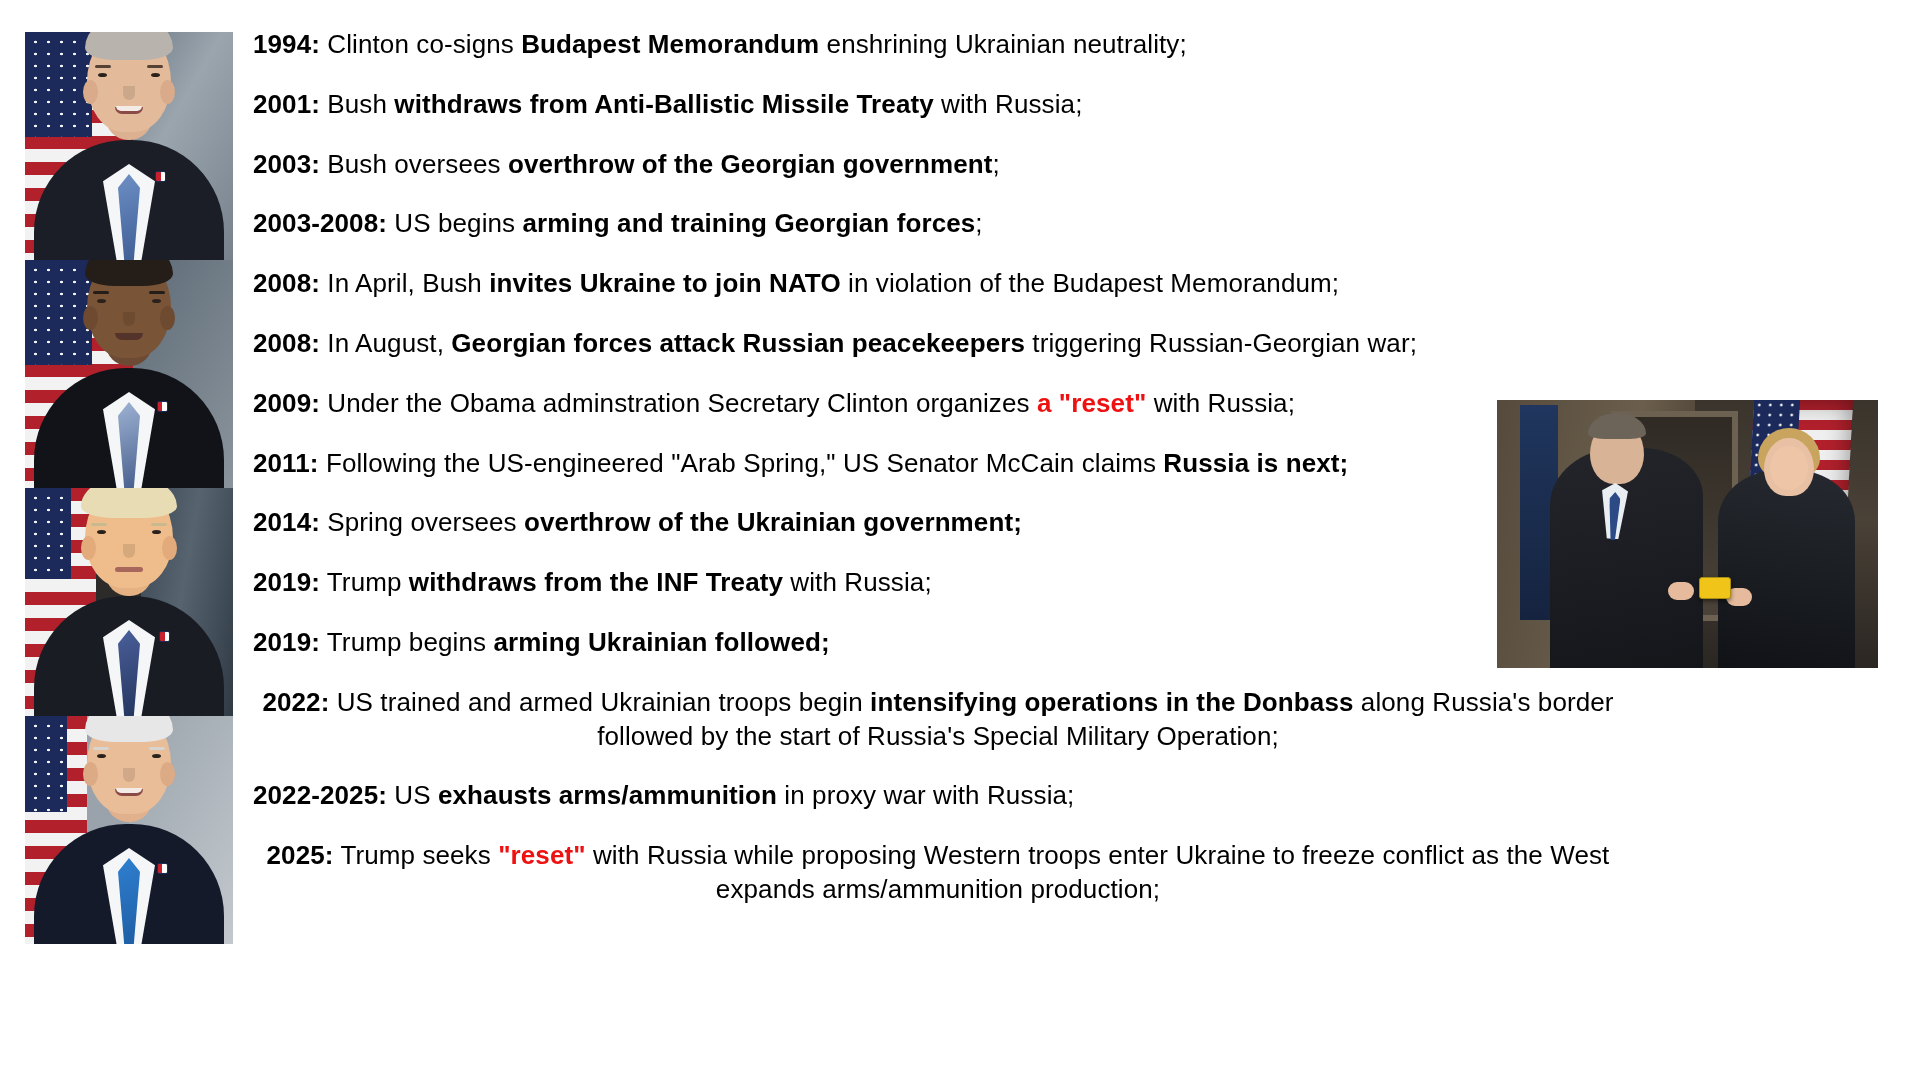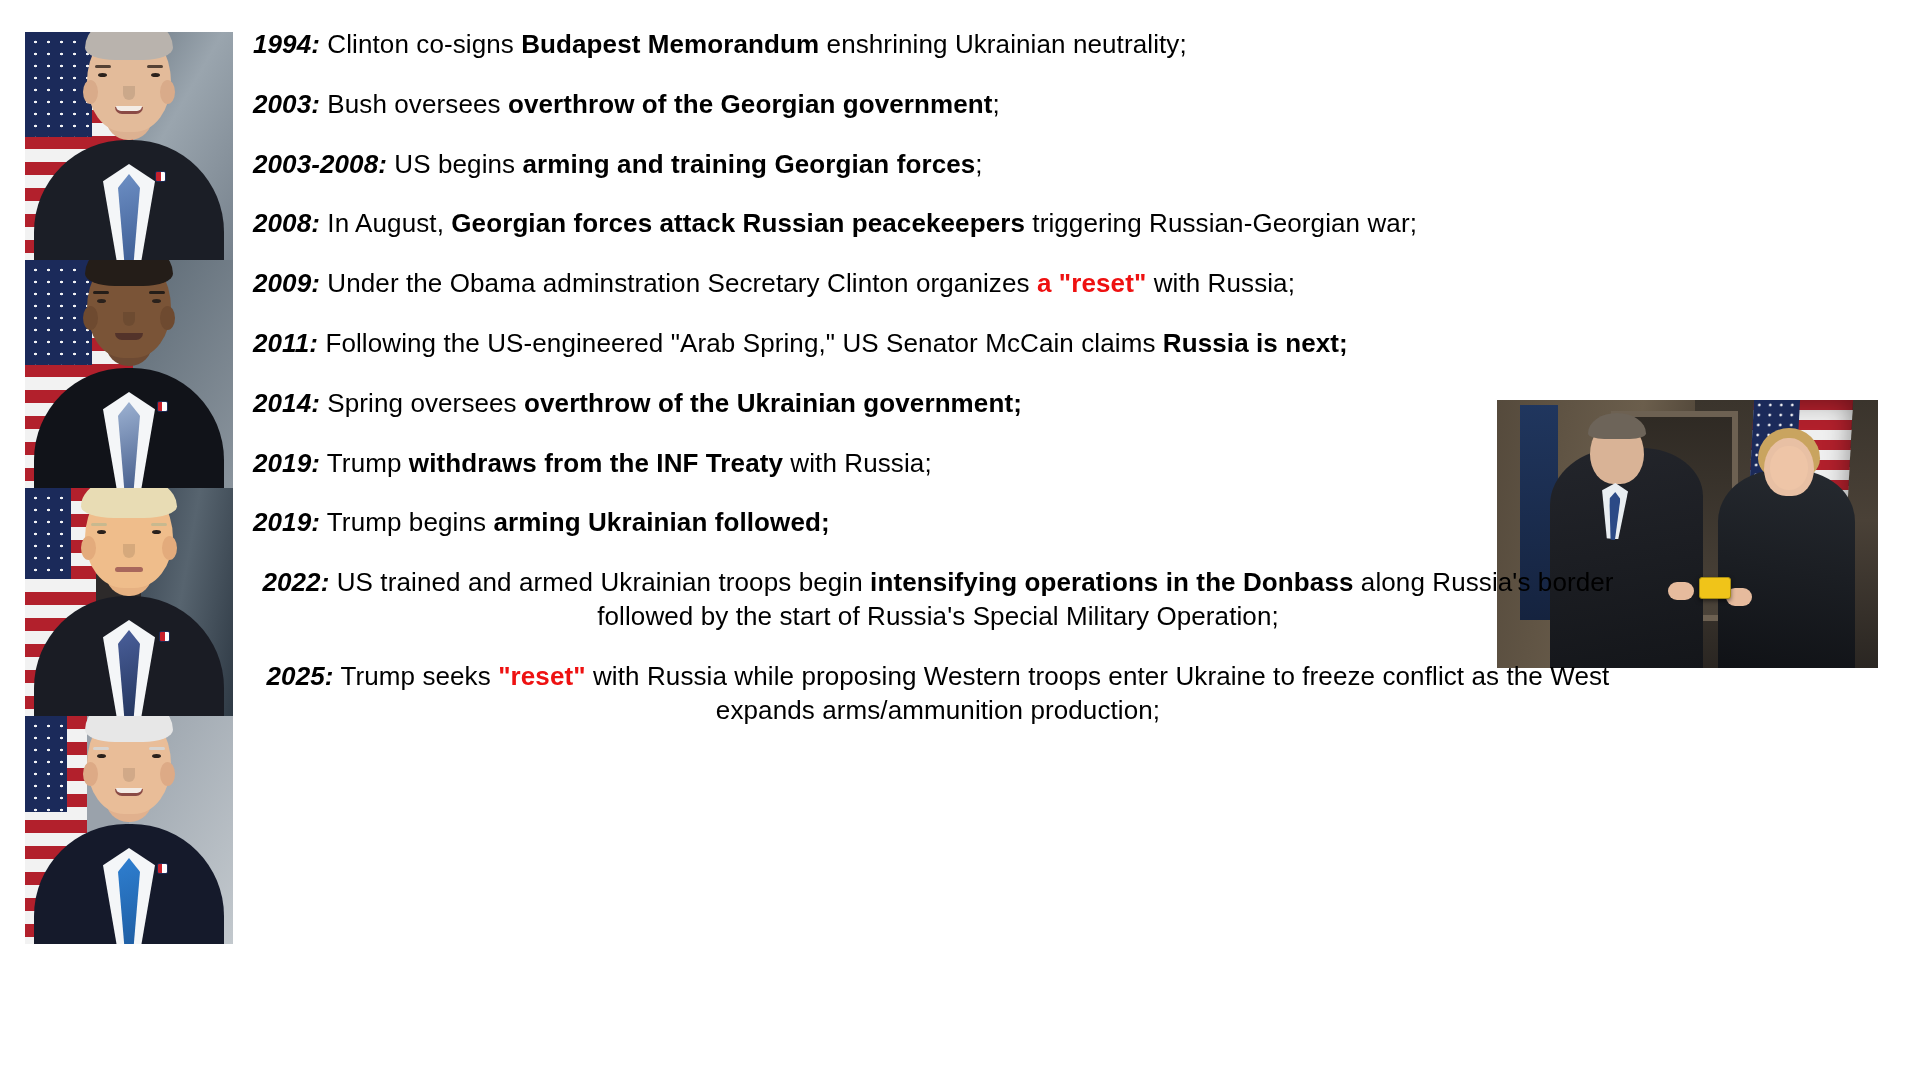--- a/index.html
+++ b/index.html
@@ -325,21 +325,21 @@
     width: 1390px;
   }
   .tl-line {
     font-size: 26px;
     line-height: 1.30;
     margin: 0 0 26px 0;
     color: #000000;
     letter-spacing: 0.1px;
   }
   .tl-line:last-child { margin-bottom: 0; }
-  .yr { font-weight: bold; font-style: italic; }
+  .yr { font-weight: bold; }
   .b { font-weight: bold; }
   .red { color: #ee1111; font-weight: bold; }
   .wide { width: 1370px; text-align: center; }
 </style>
 </head>
 <body>
 
 <div id="page">
 
   <div id="portrait-column">
@@ -463,29 +463,35 @@
     <div class="hand" style="left:60%;top:70%;"></div>
     <div class="reset-button-prop"></div>
   </div>
 
   <div id="timeline">
 
     <p class="tl-line">
       <span class="yr">1994:</span><span> Clinton co-signs </span><span class="b">Budapest Memorandum</span><span> enshrining Ukrainian neutrality;</span>
     </p>
 
+    <p class="tl-line">
+      <span class="yr">2001:</span><span> Bush </span><span class="b">withdraws from Anti-Ballistic Missile Treaty</span><span> with Russia;</span>
+    </p>
 
     <p class="tl-line">
       <span class="yr">2003:</span><span> Bush oversees </span><span class="b">overthrow of the Georgian government</span><span>;</span>
     </p>
 
     <p class="tl-line">
       <span class="yr">2003-2008:</span><span> US begins </span><span class="b">arming and training Georgian forces</span><span>;</span>
     </p>
 
+    <p class="tl-line">
+      <span class="yr">2008:</span><span> In April, Bush </span><span class="b">invites Ukraine to join NATO</span><span> in violation of the Budapest Memorandum;</span>
+    </p>
 
     <p class="tl-line">
       <span class="yr">2008:</span><span> In August, </span><span class="b">Georgian forces attack Russian peacekeepers</span><span> triggering Russian-Georgian war;</span>
     </p>
 
     <p class="tl-line">
       <span class="yr">2009:</span><span> Under the Obama adminstration Secretary Clinton organizes </span><span class="red">a "reset"</span><span> with Russia;</span>
     </p>
 
     <p class="tl-line">
@@ -502,20 +508,23 @@
     </p>
 
     <p class="tl-line">
       <span class="yr">2019:</span><span> Trump begins </span><span class="b">arming Ukrainian followed;</span>
     </p>
 
     <p class="tl-line wide">
       <span class="yr">2022:</span><span> US trained and armed Ukrainian troops begin </span><span class="b">intensifying operations in the Donbass</span><span> along Russia's border followed by the start of Russia's Special Military Operation;</span>
     </p>
 
+    <p class="tl-line">
+      <span class="yr">2022-2025:</span><span> US </span><span class="b">exhausts arms/ammunition</span><span> in proxy war with Russia;</span>
+    </p>
 
     <p class="tl-line wide">
       <span class="yr">2025:</span><span> Trump seeks </span><span class="red">"reset"</span><span> with Russia while proposing Western troops enter Ukraine to freeze conflict as the West expands arms/ammunition production;</span>
     </p>
 
   </div>
 
 </div>
 
 </body></html>

